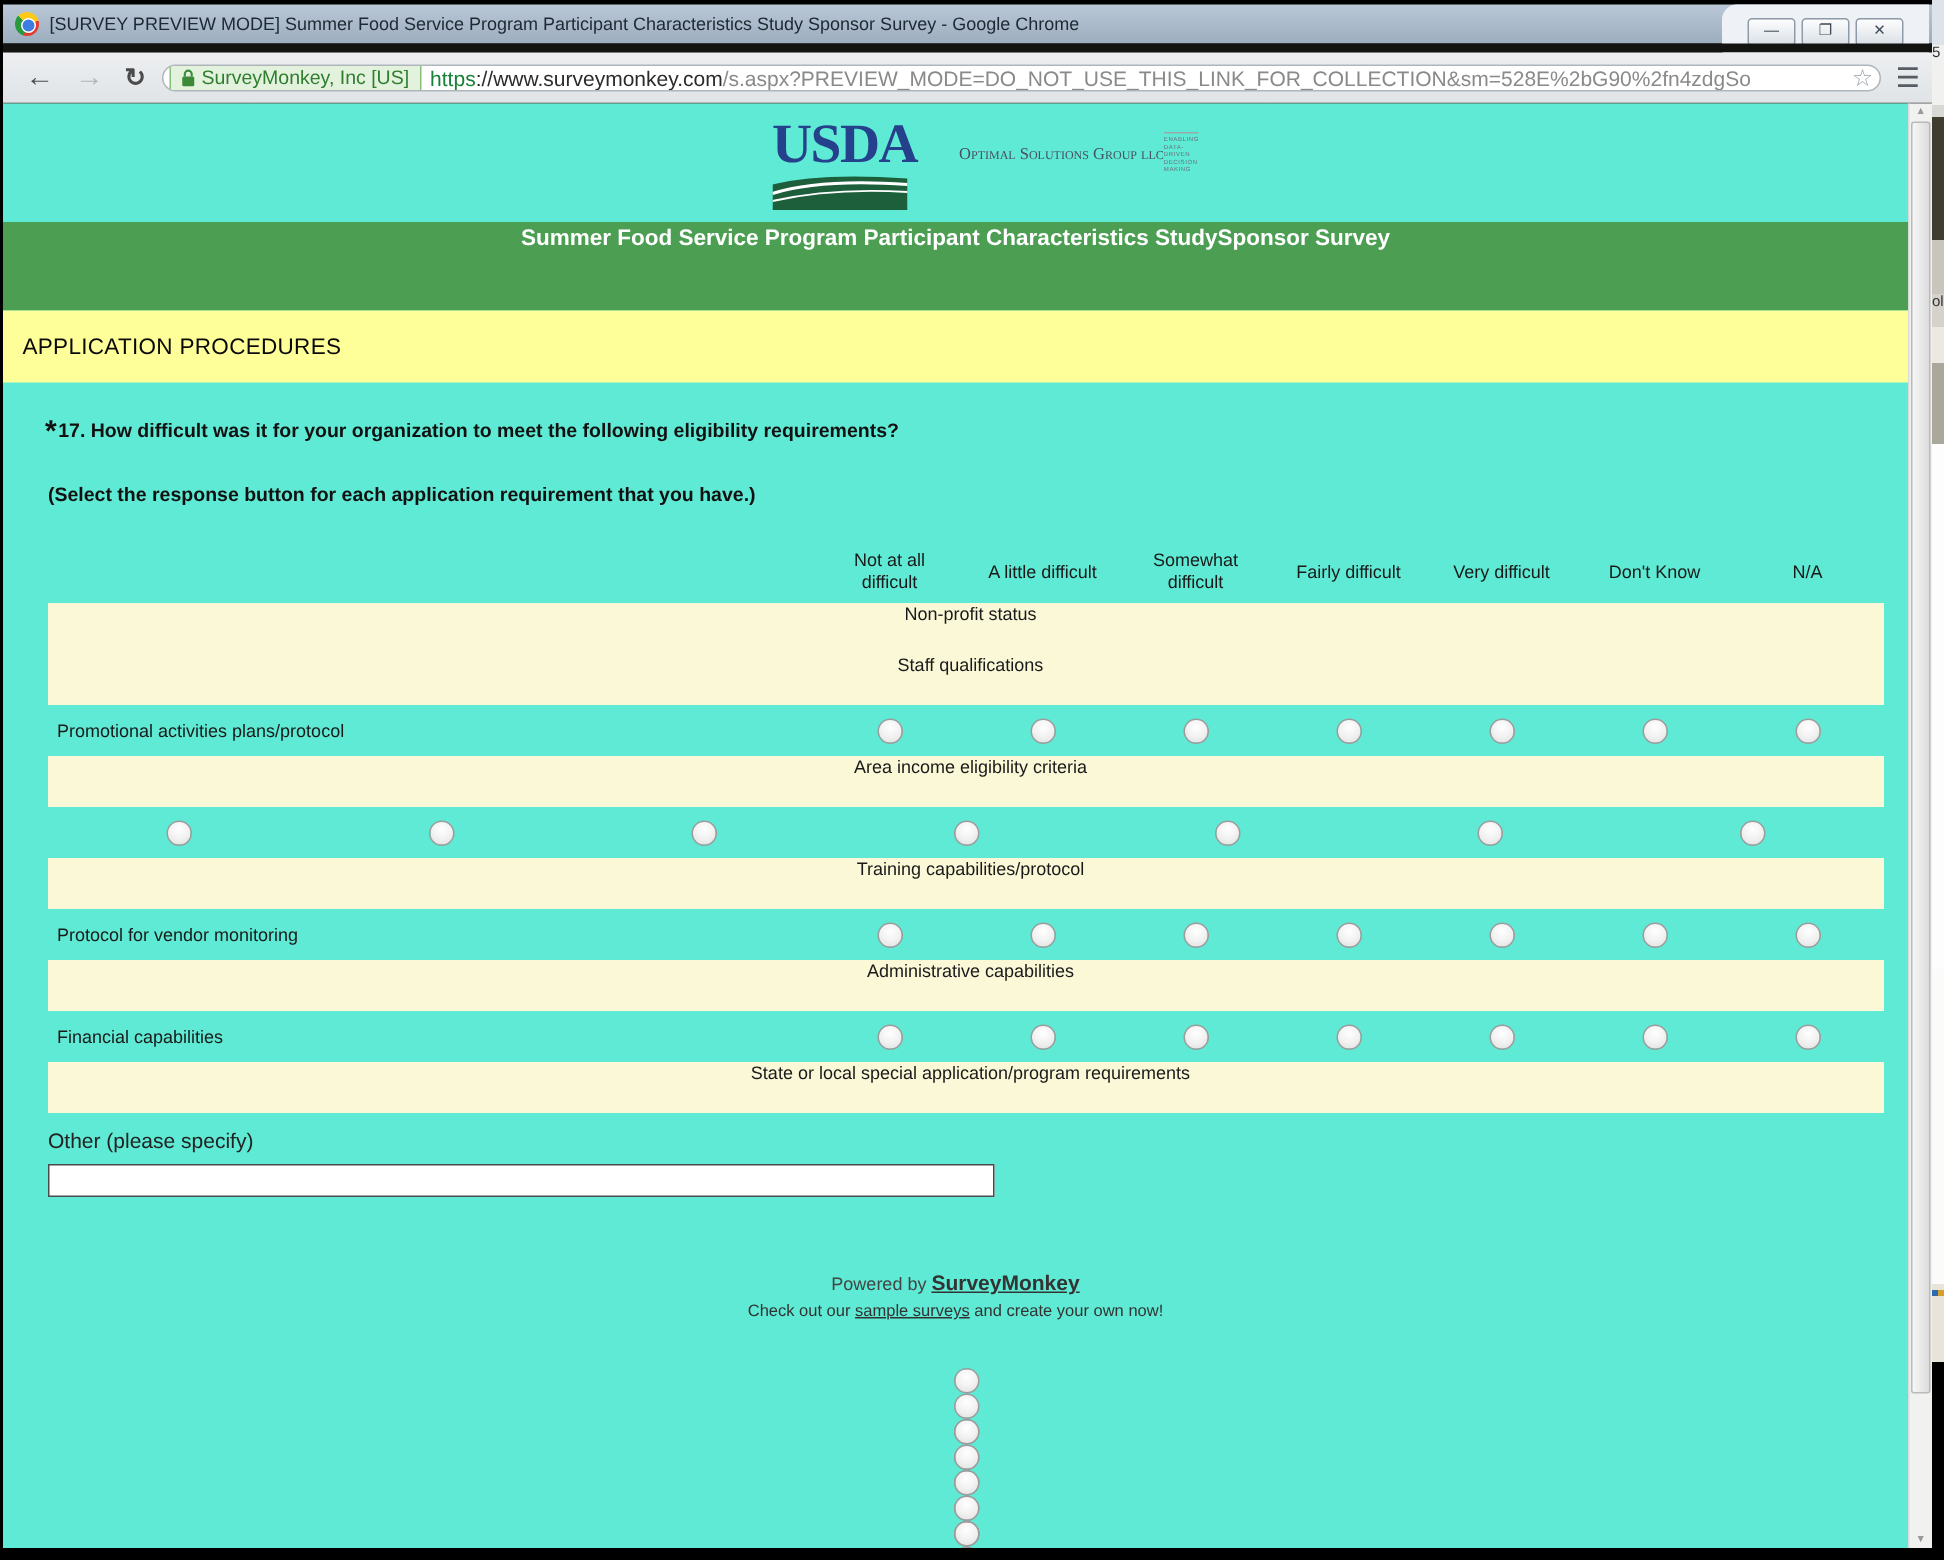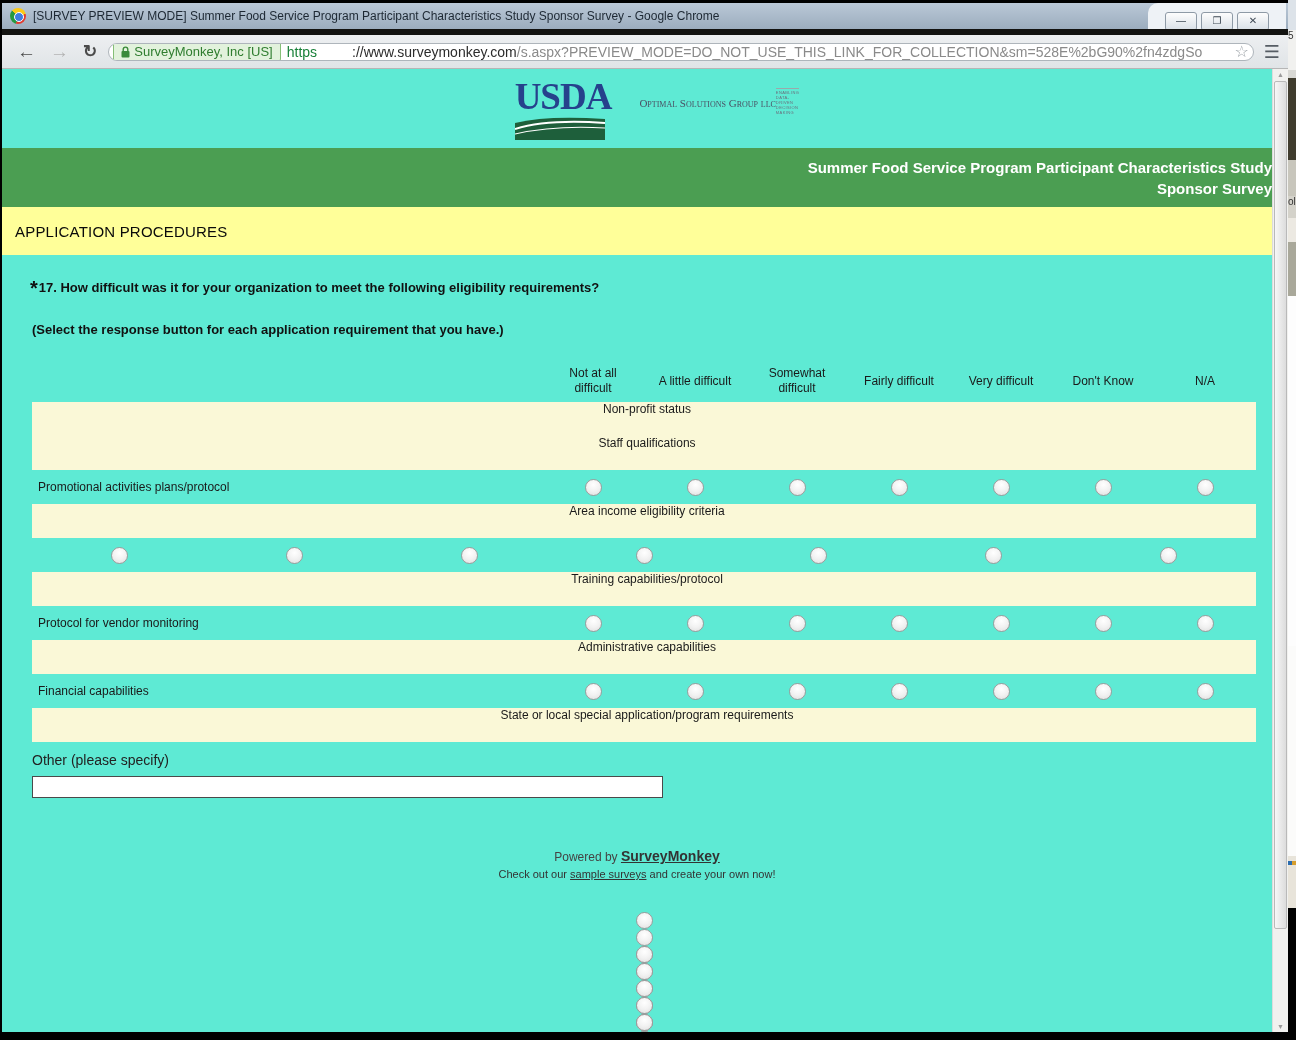--- a/index.html
+++ b/index.html
@@ -28,21 +28,21 @@
               background:linear-gradient(#edeff1,#e0e4e7); border-bottom:1px solid #b6b6b6;
               display:flex; align-items:center; padding:0 8px; }
   .nav-ico { font-size:19px; font-weight:bold; margin:0 7px; line-height:1; }
   .back { color:#4b4b4b; } .fwd { color:#b3b3b3; } .reload { color:#4b4b4b; font-size:17px; }
   .omnibox { flex:1; height:18px; background:#fff; border:1px solid #aeb5bb; border-radius:13px;
               display:flex; align-items:center; padding:0 4px; margin:0 6px 0 4px; overflow:hidden; }
   .ev-badge { display:flex; align-items:center; gap:4px; background:#e2f2dc; border:1px solid #85bf77;
               border-radius:3px; height:21px; padding:0 7px; margin-right:6px; flex:0 0 auto;
               color:#2f7d2f; font-size:13px; }
   .url { flex:1; font-size:14px; white-space:nowrap; overflow:hidden; }
-  .url .scheme { color:#188038; } .url .host { color:#2b2b2b;margin-left:35px; } .url .path { color:#8a8a8a; }
+  .url .scheme { color:#188038; } .url .host { color:#2b2b2b; } .url .path { color:#8a8a8a; }
   .star-ico { color:#9aa0a6; font-size:16px; flex:0 0 auto; margin-left:4px; }
   .menu-ico { color:#565d64; font-size:18px; margin-left:4px; }
 
   
   .page { position:absolute; left:2px; top:69px; width:1270px; height:963px; background:#5eead4;
           overflow:hidden; }
   .scrollbar { position:absolute; left:1272px; top:69px; width:16px; height:963px;
           background:#f1f1ef; border-left:1px solid #dcdcdc; }
   .scroll-thumb { position:absolute; left:1px; top:12px; width:13px; height:848px;
           background:linear-gradient(90deg,#f7f7f7,#dcdcdc); border:1px solid #b9b9b9; border-radius:2px; }
@@ -60,21 +60,21 @@
           border-radius:0 0 40% 0; }
   .osg-grid-bot { flex:1; background:
           repeating-linear-gradient(90deg, rgba(255,255,255,.7) 0 1px, transparent 1px 6px),
           repeating-linear-gradient(0deg, rgba(255,255,255,.7) 0 1px, transparent 1px 6px), #8f8f8f; }
   .osg-name { font-family:"Liberation Serif", serif; font-variant:small-caps; font-size:11px;
           color:#4a4f63; margin-top:3px; white-space:nowrap; }
   .osg-tagline { font-size:4px; color:#6a6f7d; letter-spacing:.4px; border-top:1px solid #9aa;
           padding-top:1px; margin-top:1px; }
 
   .green-banner { height:59px; background:#4b9e52; color:#fff; font-weight:bold; font-size:15px;
-          display:flex; flex-direction:column; align-items:flex-end; justify-content:center; line-height:21px; }
+          display:flex; flex-direction:row; align-items:flex-start; justify-content:center; line-height:21px; }
   .yellow-banner { height:48px; background:#ffff99; color:#0a0a0a; font-weight:normal; font-size:15px;
           display:flex; align-items:center; padding-left:13px; letter-spacing:.2px; }
 
   .question-line { margin:19px 0 0 28px; font-size:13px; font-weight:bold; color:#111; }
   .req-star { font-size:20px; position:relative; top:3px; margin-right:1px; }
   .instruction { margin:25px 0 0 30px; font-size:13px; font-weight:bold; color:#111; }
 
   
   .matrix { margin:23px 0 0 30px; width:1224px; }
   .mhead { display:flex; height:42px; align-items:center; }

